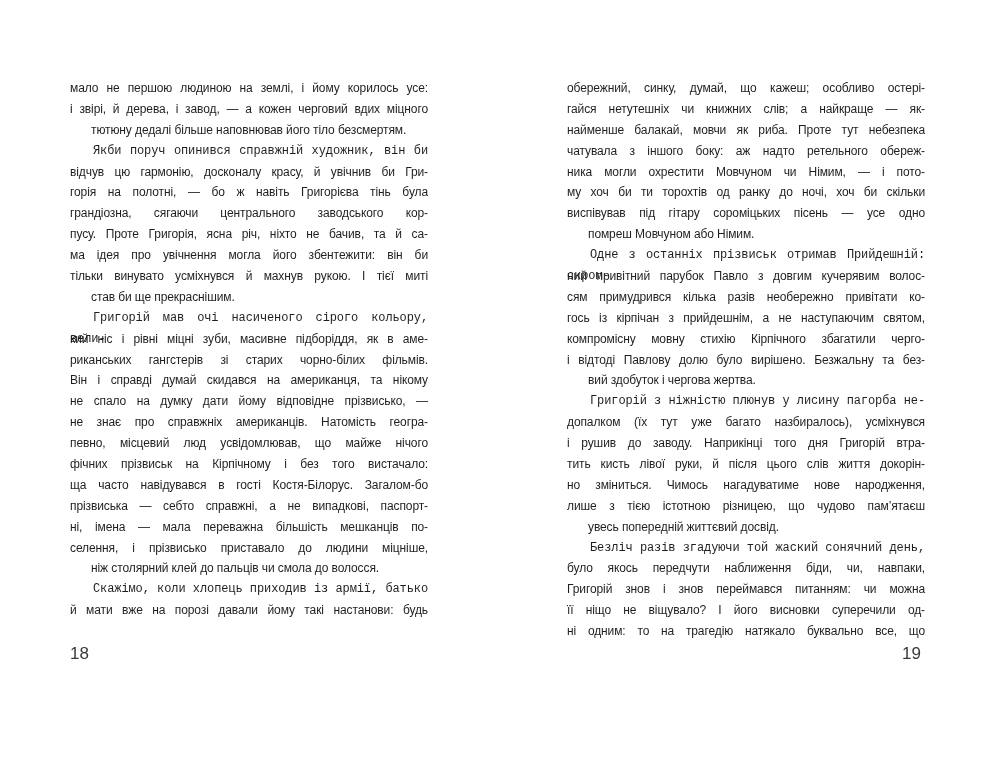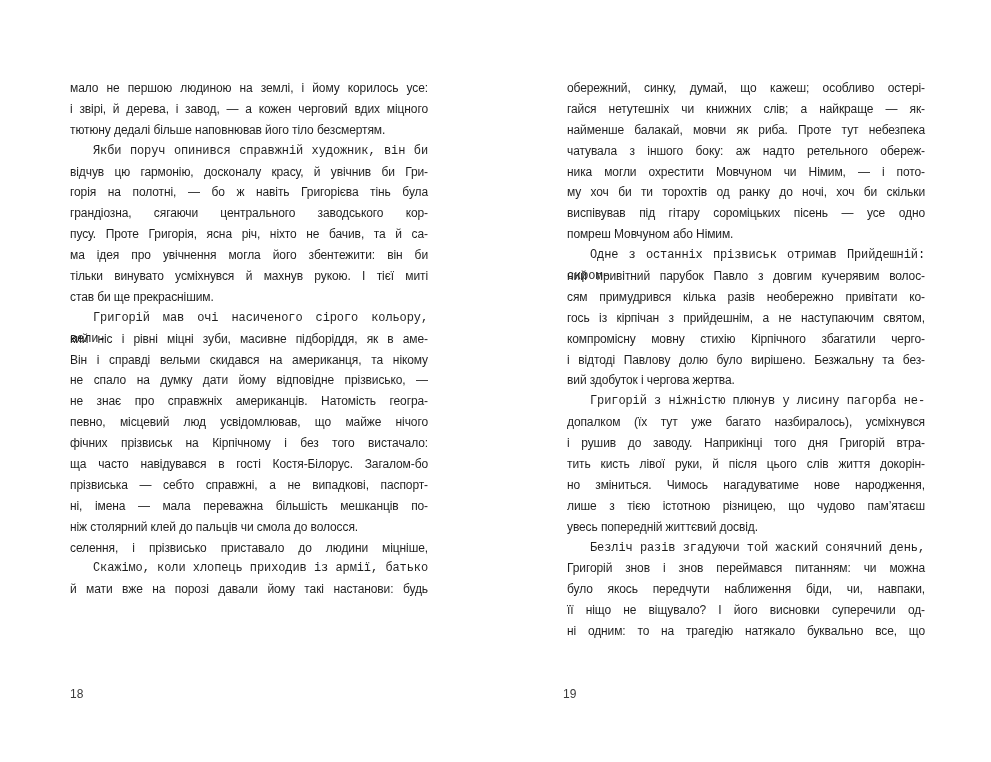--- a/index.html
+++ b/index.html
@@ -26,31 +26,31 @@
   .paragraph { margin: 0; padding: 0; }
   .line {
     font-size: 12px;
     line-height: 20.9px;
     height: 20.9px;
     letter-spacing: -0.1px;
     text-align: justify;
     text-align-last: justify;
     white-space: normal;
   }
-  .line.flush  { text-align-last: left; }
+  .line.flush  { text-align-last: left; margin-left: 21px; }
   .line.indent { text-indent: 23px; font-family: Liberation Mono, monospace; }
   .page-number {
     position: absolute;
-    top: 687px;
-    font-size: 12px;
+    top: 646px;
+    font-size: 17px;
     line-height: 15px;
     color: var(--pagenum-color, #333333);
   }
   .page-number.left  { left: 70px; }
-  .page-number.right { left: 563px; width: 358px; }
+  .page-number.right { left: 563px; width: 358px; text-align: right; }
 </style>
 </head>
 <body>
 
 <div class="spread" style="--bg-color: #ffffff; --text-color: #1f1f1f; --pagenum-color: #3a3a3a;">
   <div class="page-col left">
       <div class="paragraph">
         <div class="line">мало не першою людиною на землі, і йому корилось усе:</div>
         <div class="line">і звірі, й дерева, і завод, — а кожен черговий вдих міцного</div>
         <div class="line flush">тютюну дедалі більше наповнював його тіло безсмертям.</div>
@@ -61,30 +61,31 @@
         <div class="line">горія на полотні, — бо ж навіть Григорієва тінь була</div>
         <div class="line">грандіозна, сягаючи центрального заводського кор-</div>
         <div class="line">пусу. Проте Григорія, ясна річ, ніхто не бачив, та й са-</div>
         <div class="line">ма ідея про увічнення могла його збентежити: він би</div>
         <div class="line">тільки винувато усміхнувся й махнув рукою. І тієї миті</div>
         <div class="line flush">став би ще прекраснішим.</div>
       </div>
       <div class="paragraph">
         <div class="line indent">Григорій мав очі насиченого сірого кольору, вели-</div>
         <div class="line">кий ніс і рівні міцні зуби, масивне підборіддя, як в аме-</div>
-        <div class="line">Він і справді вельми скидався на американця, та нікому</div>
+        <div class="line">риканських гангстерів зі старих чорно-білих фільмів.</div>
+        <div class="line">Він і справді думай скидався на американця, та нікому</div>
         <div class="line">не спало на думку дати йому відповідне прізвисько, —</div>
         <div class="line">не знає про справжніх американців. Натомість геогра-</div>
         <div class="line">певно, місцевий люд усвідомлював, що майже нічого</div>
         <div class="line">фічних прізвиськ на Кірпічному і без того вистачало:</div>
         <div class="line">ща часто навідувався в гості Костя-Білорус. Загалом-бо</div>
         <div class="line">прізвиська — себто справжні, а не випадкові, паспорт-</div>
         <div class="line">ні, імена — мала переважна більшість мешканців по-</div>
+        <div class="line">селення, і прізвисько приставало до людини міцніше,</div>
         <div class="line flush">ніж столярний клей до пальців чи смола до волосся.</div>
-        <div class="line">селення, і прізвисько приставало до людини міцніше,</div>
       </div>
       <div class="paragraph">
         <div class="line indent">Скажімо, коли хлопець приходив із армії, батько</div>
         <div class="line">й мати вже на порозі давали йому такі настанови: будь</div>
       </div>
     </div>
   <div class="page-col right">
       <div class="paragraph">
         <div class="line">обережний, синку, думай, що кажеш; особливо остері-</div>
         <div class="line">гайся нетутешніх чи книжних слів; а найкраще — як-</div>
@@ -108,21 +109,21 @@
         <div class="line indent">Григорій з ніжністю плюнув у лисину пагорба не-</div>
         <div class="line">допалком (їх тут уже багато назбиралось), усміхнувся</div>
         <div class="line">і рушив до заводу. Наприкінці того дня Григорій втра-</div>
         <div class="line">тить кисть лівої руки, й після цього слів життя докорін-</div>
         <div class="line">но зміниться. Чимось нагадуватиме нове народження,</div>
         <div class="line">лише з тією істотною різницею, що чудово пам’ятаєш</div>
         <div class="line flush">увесь попередній життєвий досвід.</div>
       </div>
       <div class="paragraph">
         <div class="line indent">Безліч разів згадуючи той жаский сонячний день,</div>
+        <div class="line">було якось передчути наближення біди, чи, навпаки,</div>
         <div class="line">Григорій знов і знов переймався питанням: чи можна</div>
-        <div class="line">було якось передчути наближення біди, чи, навпаки,</div>
         <div class="line">її ніщо не віщувало? І його висновки суперечили од-</div>
         <div class="line">ні одним: то на трагедію натякало буквально все, що</div>
       </div>
     </div>
   <div class="page-number left">18</div>
   <div class="page-number right">19</div>
 </div>
 
 </body></html>

